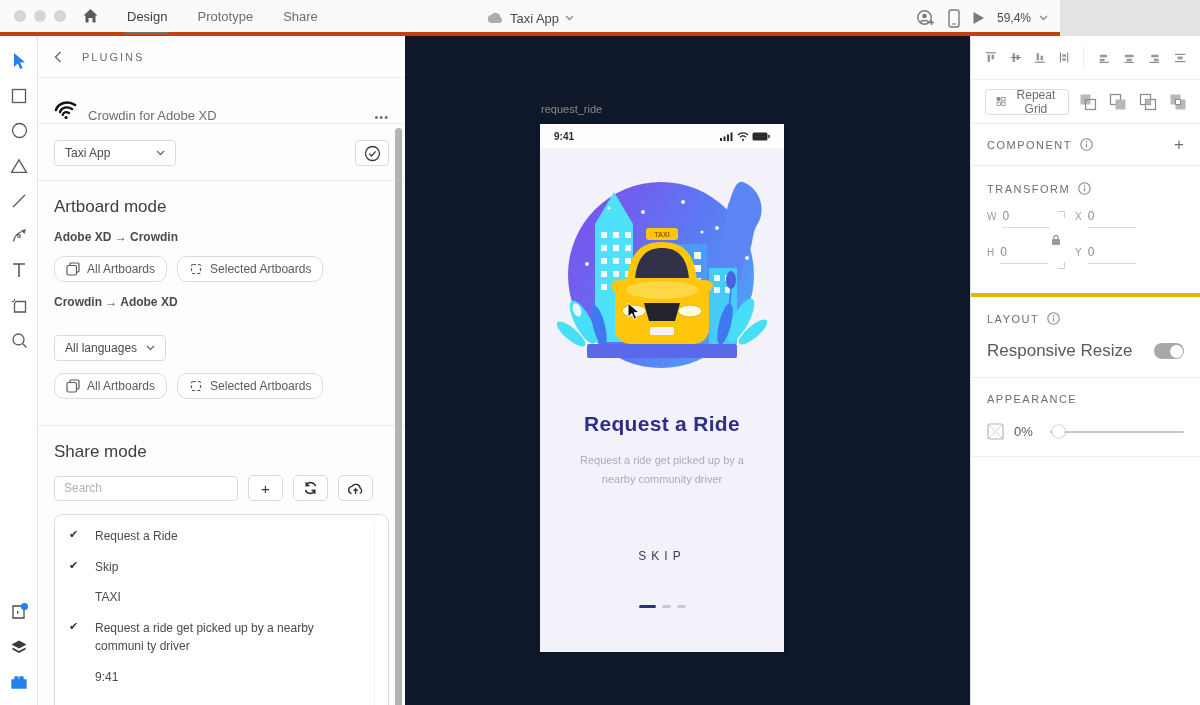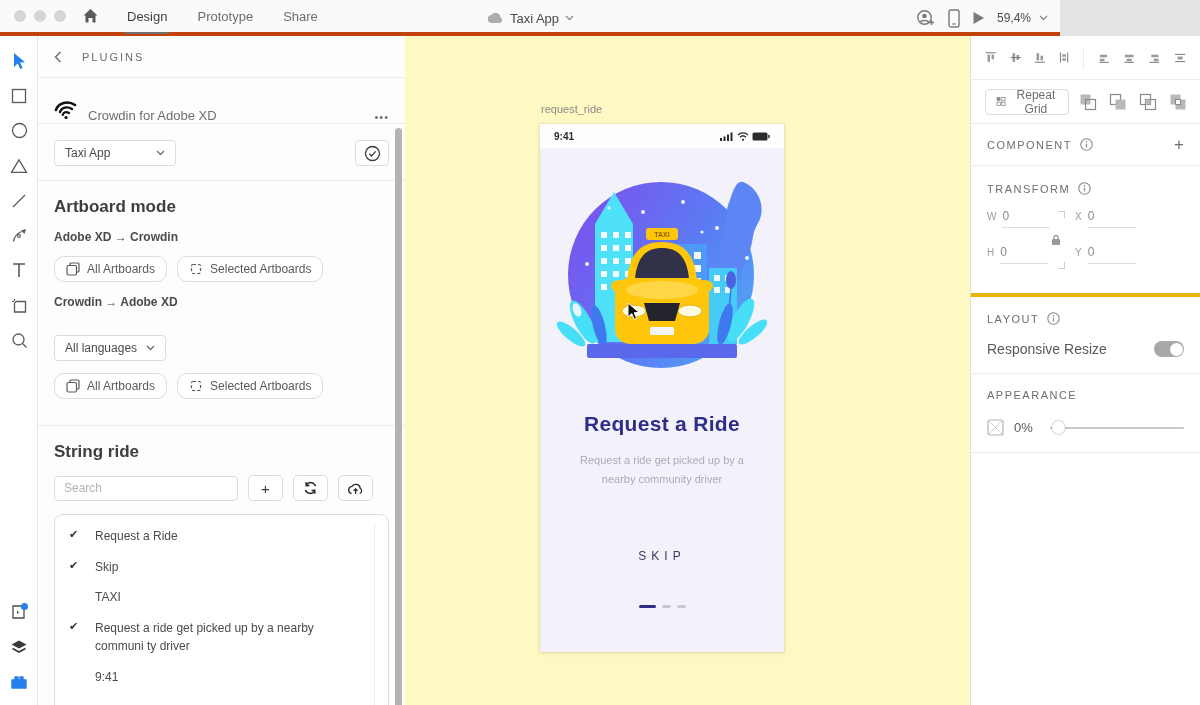--- a/index.html
+++ b/index.html
@@ -31,37 +31,37 @@
   .plug-title-row { height:46px; display:flex; align-items:flex-end; gap:10px; padding:0 16px; border-bottom:1px solid #ECECEC; }
   .plug-title-row .ptitle { font-size:13px; color:#6E6E6E; flex:1; }
   .dots { font-size:11px; color:#6E6E6E; letter-spacing:1px; }
   .plug-body { padding:16px 16px 0 16px; }
   .row { display:flex; align-items:center; }
   .select { height:26px; border:1px solid #DCDCDC; border-radius:4px; background:#FFF; display:flex; align-items:center; justify-content:space-between; padding:0 10px; font-size:12px; color:#4B4B4B; }
   .sel-project { width:122px; }
   .sel-lang { width:112px; }
   .check-btn { margin-left:auto; width:34px; height:26px; border:1px solid #DCDCDC; border-radius:4px; background:#FFF; display:flex; align-items:center; justify-content:center; }
   .hr { border:none; border-top:1px solid #EBEBEB; margin:14px -16px 0 -16px; }
-  .h1 { font-size:17px; font-weight:bold; color:#3E3E3E; margin-top:16px; }
+  .h1 { font-size:17px; font-weight:normal; color:#3E3E3E; margin-top:16px; }
   .sublabel { font-size:12px; font-weight:bold; color:#4B4B4B; margin-top:13px; }
   .btn-row { display:flex; gap:10px; margin-top:12px; }
   .panel-btn { height:26px; border:1px solid #DCDCDC; border-radius:10px; background:#FFF; display:flex; align-items:center; gap:7px; padding:0 11px; font-size:12px; color:#5A5A5A; }
   .search-row { display:flex; gap:10px; margin-top:13px; align-items:center; }
   .search-input { width:184px; height:25px; border:1px solid #DCDCDC; border-radius:4px; background:#FFF; font-size:12px; color:#4B4B4B; padding:0 9px; font-family:"Liberation Sans", sans-serif; }
   .search-input::placeholder { color:#B3B3B3; }
   .icon-btn { width:35px; height:26px; border:1px solid #DCDCDC; border-radius:5px; background:#FFF; display:flex; align-items:center; justify-content:center; font-size:15px; color:#3A3A3A; }
   .string-list { position:relative; margin-top:13px; border:1px solid #DCDCDC; border-radius:9px 9px 0 0; border-bottom:none; background:#FFF; height:196px; overflow:hidden; padding-top:6px; }
   .string-list::after { content:""; position:absolute; top:8px; bottom:0; right:13px; width:1px; background:#EFEFEF; }
   .string-row { display:flex; padding:6px 14px; align-items:flex-start; }
   .string-check { width:26px; font-size:11px; color:#333; flex:0 0 26px; padding-top:1px; }
   .string-text { font-size:12px; color:#4B4B4B; line-height:1.55; max-width:268px; }
   .panel-scrollbar { position:absolute; right:3px; top:92px; width:7px; height:608px; border-radius:4px; background:#B3B3B3; }
 
   
-  .canvas { position:absolute; left:405px; top:36px; width:565px; height:669px; background:#fef9c3; overflow:hidden; }
+  .canvas { position:absolute; left:405px; top:36px; width:565px; height:669px; background:#0f172a; overflow:hidden; }
   .artboard-label { position:absolute; left:136px; top:67px; font-size:11px; color:#8A8A8A; }
   .phone { position:absolute; left:135px; top:88px; width:244px; height:528px; background:#F3F2FB; box-shadow:0 0 0 1px rgba(0,0,0,0.04), 0 1px 5px rgba(0,0,0,0.10); }
   .statusbar { position:absolute; left:0; top:0; width:100%; height:24px; background:#FEFEFE; display:flex; align-items:center; justify-content:space-between; padding:0 14px; }
   .status-time { font-size:10px; font-weight:bold; color:#2B2B2B; }
   .status-icons { display:flex; align-items:center; gap:3px; }
   .illus { position:absolute; left:17px; top:48px; }
   .phone-title { position:absolute; left:0; top:288px; width:100%; text-align:center; font-size:21px; font-weight:bold; color:#2D2E87; letter-spacing:0.3px; }
   .phone-sub { position:absolute; left:50%; transform:translateX(-50%); top:327px; width:180px; text-align:center; font-size:11px; line-height:1.75; color:#ABABB8; }
   .phone-skip { position:absolute; left:0; top:425px; width:100%; text-align:center; font-size:12px; letter-spacing:5px; color:#3B3B5E; font-weight:500; }
   .dots-ind { position:absolute; left:0; top:481px; width:100%; display:flex; justify-content:center; gap:6px; align-items:center; }
@@ -87,21 +87,21 @@
   .field .flabel { font-size:10px; color:#9A9A9A; padding-top:2px; }
   .field .fval { font-size:12px; color:#8C8C8C; width:48px; border-bottom:1px solid #DCDCDC; padding-bottom:4px; }
   .f-w { left:0; top:0; } .f-x { left:88px; top:0; }
   .f-h { left:0; top:36px; } .f-y { left:88px; top:36px; }
   .lockwrap { position:absolute; left:66px; top:2px; width:14px; height:58px; }
   .lockwrap .br-t { position:absolute; right:2px; top:0; width:7px; height:7px; border-top:1px solid #CFCFCF; border-right:1px solid #CFCFCF; }
   .lockwrap .br-b { position:absolute; right:2px; bottom:0; width:7px; height:7px; border-bottom:1px solid #CFCFCF; border-right:1px solid #CFCFCF; }
   .layout-sect { border-bottom:1px solid #ECECEC; padding-bottom:16px; }
   .layout-sect .sect-row { padding-top:15px; }
   .rr-row { display:flex; align-items:center; padding:0 16px; margin-top:16px; }
-  .rr-label { font-size:14px; color:#5A5A5A; }
+  .rr-label { font-size:17px; color:#5A5A5A; }
   .toggle { margin-left:auto; width:30px; height:16px; border-radius:9px; background:#A8A8A8; position:relative; }
   .toggle .knob { position:absolute; right:1.5px; top:1.5px; width:13px; height:13px; border-radius:50%; background:#FFF; }
   .appear-sect { padding-bottom:16px; border-bottom:1px solid #ECECEC; }
   .appear-sect .sect-row { padding-top:15px; }
   .opacity-row { display:flex; align-items:center; gap:10px; padding:0 16px; margin-top:18px; }
   .op-val { font-size:13px; color:#5A5A5A; width:26px; }
   .slider { position:relative; flex:1; height:14px; }
   .slider .track { position:absolute; left:0; right:0; top:6px; height:2px; background:#C9C9C9; border-radius:1px; }
   .slider .handle { position:absolute; left:2px; top:0; width:13px; height:13px; border-radius:50%; background:#FFF; box-shadow:0 0 2px rgba(0,0,0,0.45); }
 
@@ -307,21 +307,21 @@
       <button class="panel-btn">
         <svg width="14" height="14" viewBox="0 0 14 14">
           <rect x="2.5" y="2.5" width="9" height="9" rx="1.5" fill="none" stroke="#5A5A5A" stroke-width="1.2" stroke-dasharray="3 2"></rect>
         </svg>
         <span>Selected Artboards</span>
       </button>
     </div>
 
     <hr class="hr" style="margin-top:26px">
 
-    <div class="h1">String ride</div>
+    <div class="h1">Share mode</div>
 
     <div class="search-row">
       <input class="search-input" placeholder="Search" style="">
       <button class="icon-btn">
         <span>+</span>
       </button>
       <button class="icon-btn">
         <svg width="15" height="14" viewBox="0 0 15 14">
           <path d="M12.5 5 A5 5 0 0 0 3.4 4.2" fill="none" stroke="#2A2A2A" stroke-width="1.5"></path>
           <path d="M3.2 1.2 L3.2 4.6 L6.5 4.4" fill="none" stroke="#2A2A2A" stroke-width="1.5"></path>

